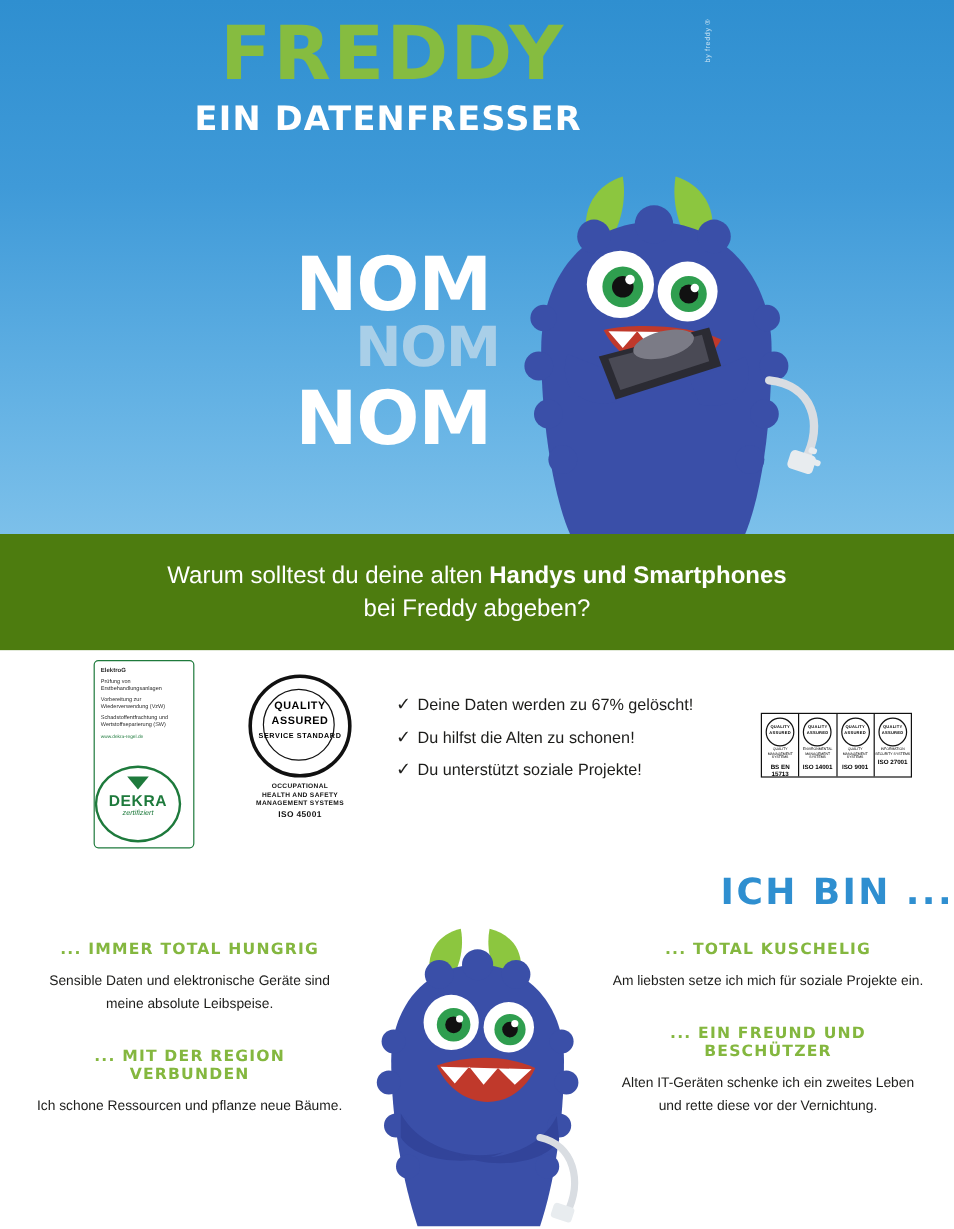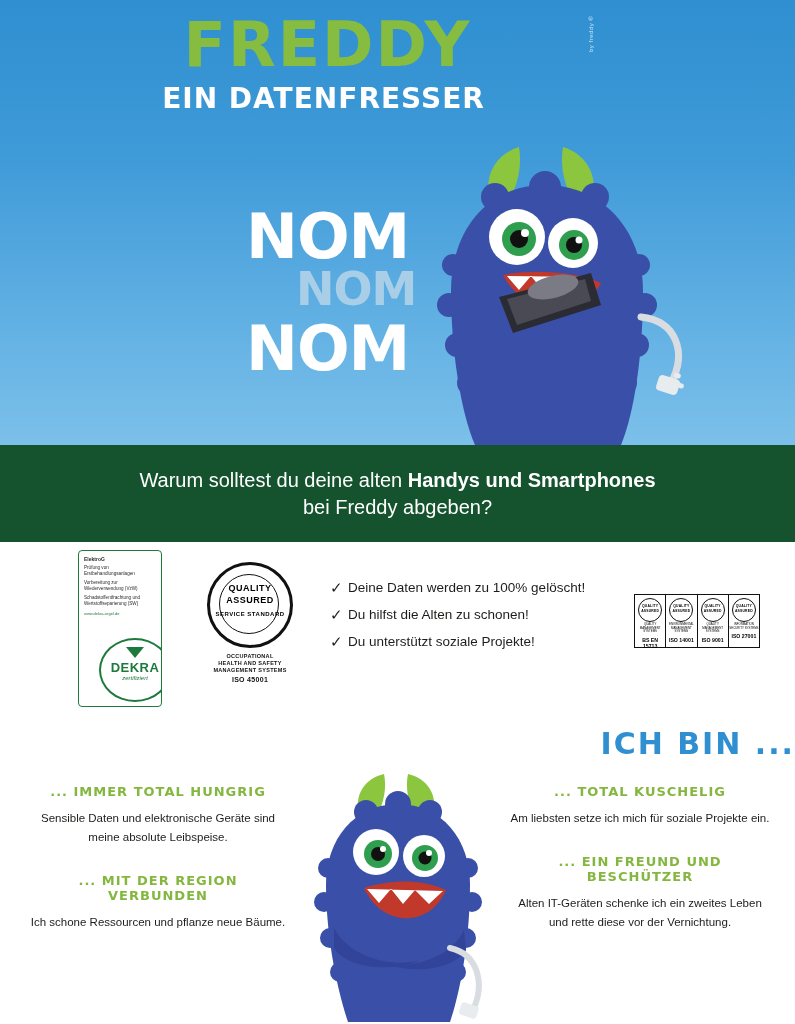--- a/index.html
+++ b/index.html
@@ -76,21 +76,21 @@
     top: 145px;
     width: 320px;
     height: 300px;
   }
 
   
   .green-band {
     position: relative;
     width: 795px;
     height: 97px;
-    background: #14532d;
+    background: #4d7c0f;
     color: #ffffff;
     display: flex;
     align-items: center;
     justify-content: center;
     flex-direction: column;
   }
   .band-line {
     font-size: 20px;
     line-height: 27px;
     text-align: center;
@@ -120,21 +120,21 @@
     padding: 5px 5px 0 5px;
     font-size: 4.6px;
     line-height: 6px;
     color: #2b2b2b;
   }
   .dekra-text .hdr { font-weight: bold; margin-bottom: 3px; font-size: 5px;}
   .dekra-text .itm { margin-bottom: 3px; }
   .dekra-text .url { color: #1e7a3c; margin-top: 4px; font-size: 4px;}
   .dekra-badge {
     position: absolute;
-    left: 20px;
+    left: 0;
     bottom: 4px;
     width: 68px;
     height: 60px;
     border-radius: 50%;
     border: 2px solid #1e7a3c;
     background: #ffffff;
     text-align: center;
   }
   .dekra-badge .tri {
     width: 0; height: 0;
@@ -384,21 +384,21 @@
       <div>OCCUPATIONAL</div>
       <div>HEALTH AND SAFETY</div>
       <div>MANAGEMENT SYSTEMS</div>
       <div class="std">ISO 45001</div>
     </div>
   </div>
 
   <div class="benefit-list">
     <div class="benefit-row">
       <span class="chk">✓</span>
-      <span>Deine Daten werden zu 100% gelöscht!</span>
+      <span>Deine Daten werden zu 67% gelöscht!</span>
     </div>
     <div class="benefit-row">
       <span class="chk">✓</span>
       <span>Du hilfst die Alten zu schonen!</span>
     </div>
     <div class="benefit-row">
       <span class="chk">✓</span>
       <span>Du unterstützt soziale Projekte!</span>
     </div>
   </div>

